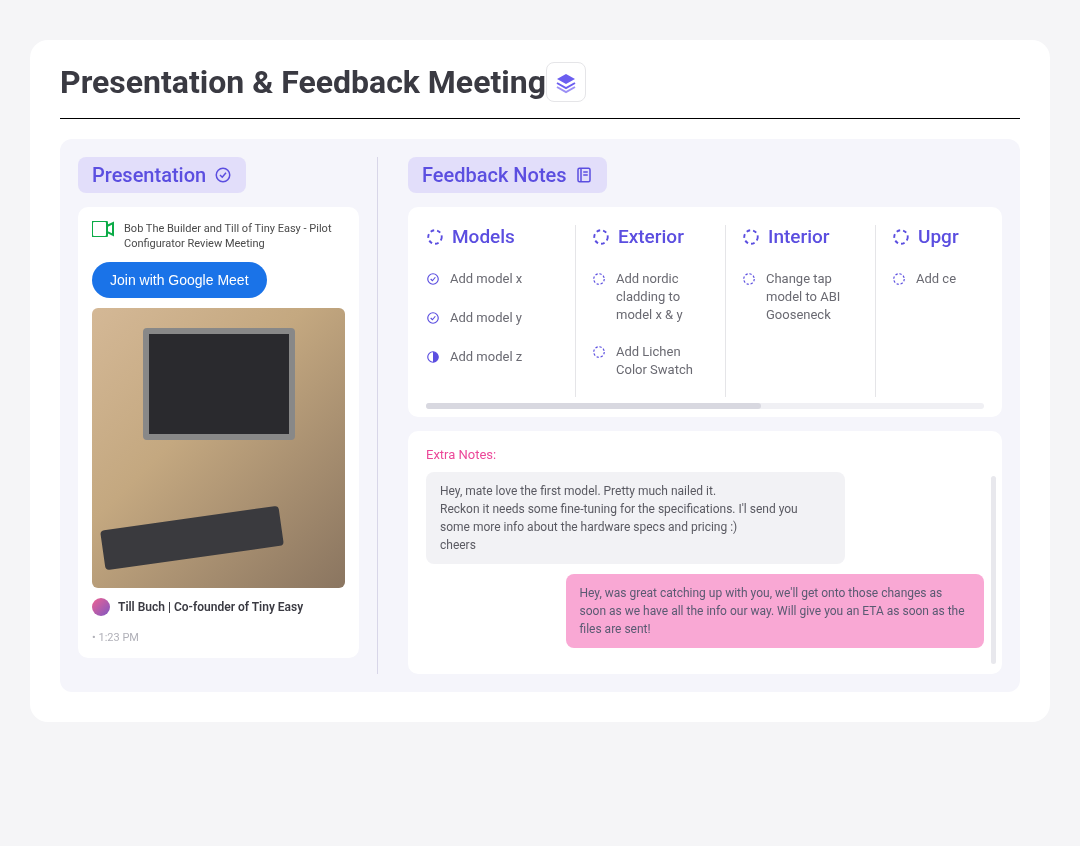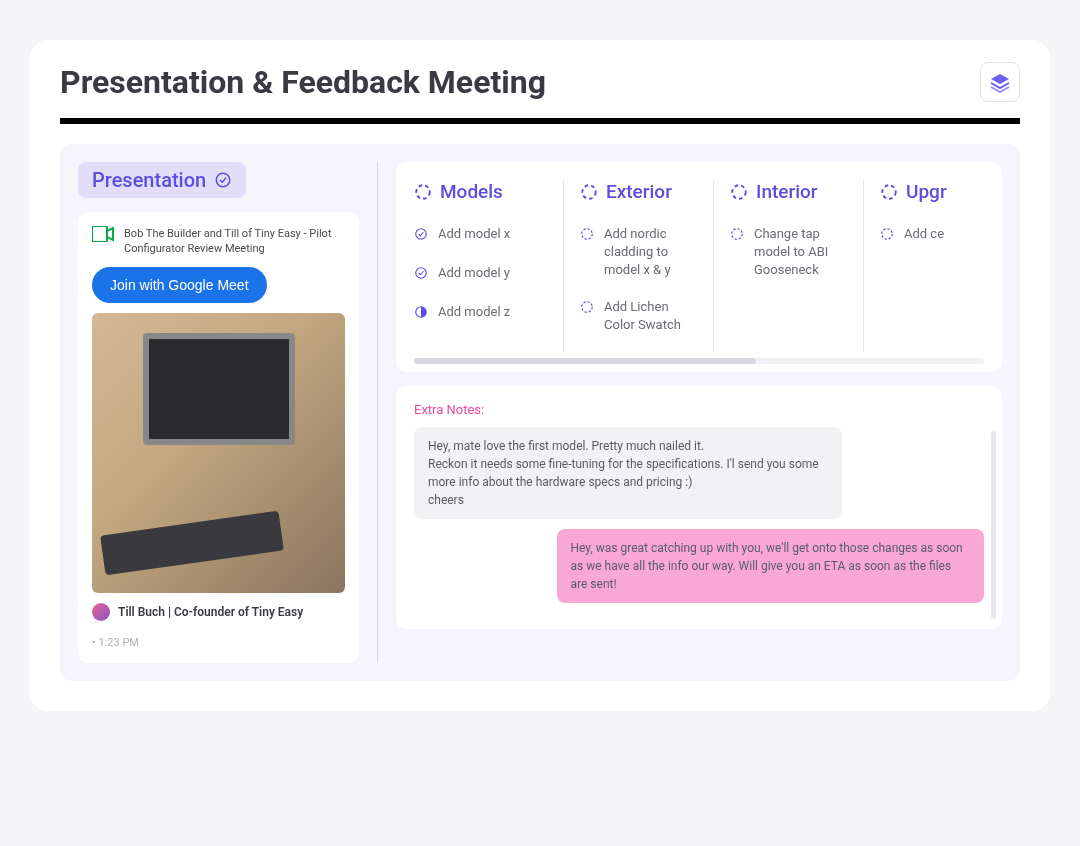--- a/index.html
+++ b/index.html
@@ -10,24 +10,23 @@
 }
 .card {
   background: #fff;
   border-radius: 18px;
   padding: 22px 30px 30px 30px;
   max-width: 1020px;
   margin: 0 auto;
 }
 .header-row {
   display: flex;
-  justify-content: space-between;
   align-items: center;
   padding-bottom: 16px;
-  border-bottom: 6px solid #000000;
+  border-bottom: 1px solid #000000;
 }
 .page-title {
   font-size: 32px;
   font-weight: 700;
   color: #3a3a42;
 }
 .app-icon {
   width: 40px;
   height: 40px;
   border: 1px solid #e5e5e8;
@@ -37,21 +36,21 @@
   justify-content: center;
   background: #fff;
 }
 .app-icon svg { width: 24px; height: 24px; }
 .main-panel {
   background: #f5f5fb;
   border-radius: 12px;
   padding: 18px;
   margin-top: 20px;
   display: flex;
-  gap: 0;
+  gap: 12px;
 }
 .col-left {
   width: 300px;
   flex-shrink: 0;
   padding-right: 18px;
   border-right: 1px solid #d8d6e8;
 }
 .col-right {
   flex: 1;
   padding-left: 18px;
@@ -276,20 +275,29 @@
         <div class="preview-img"></div>
         <div class="author-row">
           <div class="avatar"></div>
           <span>Till Buch | Co-founder of Tiny Easy</span>
         </div>
         <div class="time-row">1:23 PM</div>
       </div>
     </div>
 
     <div class="col-right">
+      <div class="pill">
+        <span>Feedback Notes</span>
+        <svg viewBox="0 0 24 24" fill="none">
+          <rect x="4" y="3" width="16" height="18" rx="2" stroke="#5b4ee0" stroke-width="2"></rect>
+          <line x1="8" y1="3" x2="8" y2="21" stroke="#5b4ee0" stroke-width="2"></line>
+          <line x1="11" y1="8" x2="17" y2="8" stroke="#5b4ee0" stroke-width="2"></line>
+          <line x1="11" y1="12" x2="17" y2="12" stroke="#5b4ee0" stroke-width="2"></line>
+        </svg>
+      </div>
 
       <div class="scroll-wrap">
         <div class="columns" id="columns-root">
             <div class="fcol">
               <div class="fcol-head">
                 <svg viewBox="0 0 24 24">
                   <circle cx="12" cy="12" r="9" stroke="#5b4ee0" stroke-width="2.5" fill="none" stroke-dasharray="5 4"></circle>
                 </svg>
                 <span>Models</span>
               </div>

